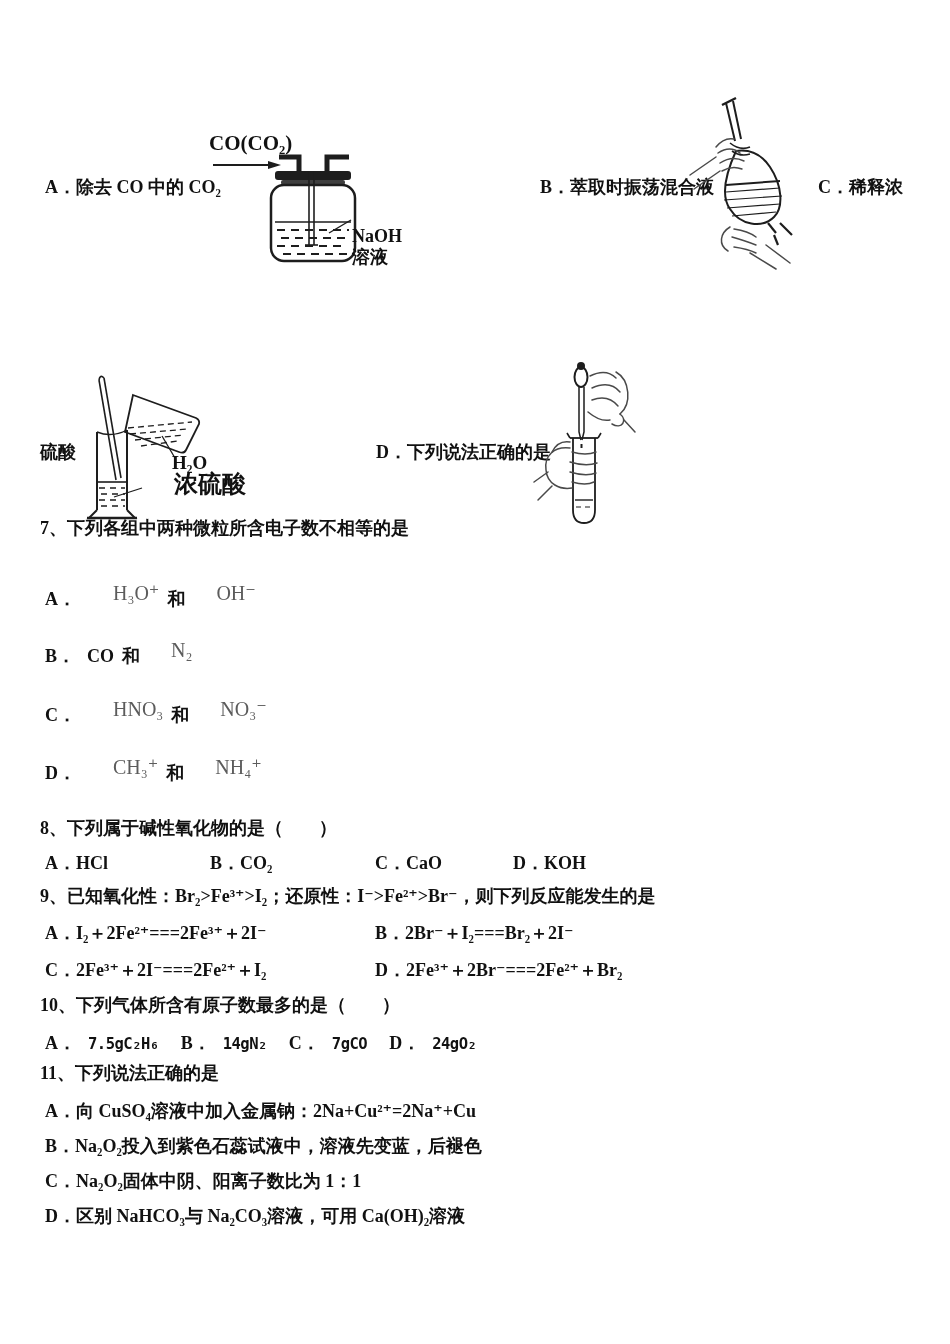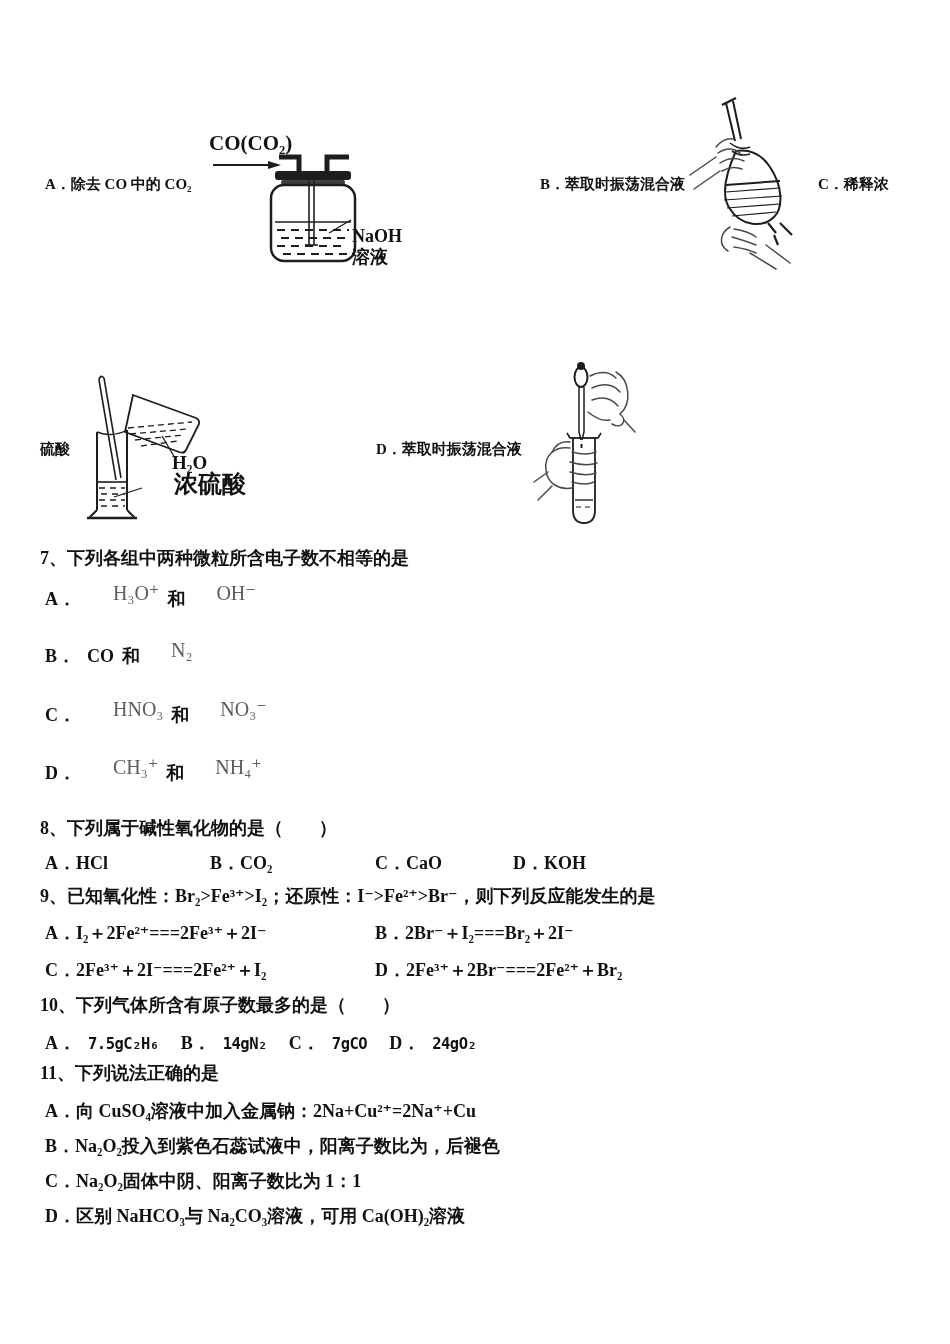--- a/index.html
+++ b/index.html
@@ -5,21 +5,21 @@
   html,body{margin:0;padding:0;}
   body{
     width:950px;height:1344px;position:relative;background:#ffffff;
     font-family:"Liberation Serif","DejaVu Serif","DejaVu Sans",serif;
     color:#111;overflow:hidden;
   }
   .abs{position:absolute;white-space:nowrap;}
   .b{font-weight:bold;}
   .stem{font-size:18px;font-weight:bold;}
   .opt{font-size:18px;font-weight:bold;}
-  .figlabel{font-size:15px;font-weight:bold;}
+  .figlabel{font-size:18px;font-weight:bold;}
   .formula{
     color:#5c5c5c;font-weight:normal;font-size:20px;
     position:relative;top:-5px;margin-left:25px;
   }
   .conj{font-weight:bold;font-size:18px;margin:0 6px 0 8px;}
   .optletter{font-weight:bold;font-size:18px;margin-right:12px;}
   .monoval{
     font-family:"DejaVu Sans Mono","Liberation Mono",monospace;
     font-size:15.5px;font-weight:bold;letter-spacing:-0.5px;
   }
@@ -28,21 +28,21 @@
   .ink{stroke:#1d1d1d;fill:none;}
   .hand{stroke:#4a4a4a;fill:none;stroke-width:1.5;stroke-linecap:round;}
 </style>
 </head>
 <body>
 
 <div class="abs figlabel" style="left:45px;top:175px;">A．除去 CO 中的 CO₂</div>
 <div class="abs figlabel" style="left:540px;top:175px;">B．萃取时振荡混合液</div>
 <div class="abs figlabel" style="left:818px;top:175px;">C．稀释浓</div>
 <div class="abs figlabel" style="left:40px;top:440px;">硫酸</div>
-<div class="abs figlabel" style="left:376px;top:440px;">D．萃取时振荡混合液</div>
+<div class="abs figlabel" style="left:376px;top:440px;">D．下列说法正确的是</div>
 
 <div class="abs b" style="left:209px;top:131px;font-size:21px;">CO(CO₂)</div>
 <svg style="left:205px;top:125px;" width="225" height="140" viewBox="0 0 225 140">
   <g>
     <line x1="8" y1="40" x2="64" y2="40" class="ink" stroke-width="2"></line>
     <polygon points="63,36 76,40 63,44" fill="#1d1d1d"></polygon>
   </g>
   <path d="M 74,32 h 20 v 16" class="ink" stroke-width="5"></path>
   <path d="M 122,48 v -16 h 22" class="ink" stroke-width="5"></path>
   <rect x="70" y="46" width="76" height="9" rx="3" fill="#1d1d1d"></rect>
@@ -166,21 +166,21 @@
     <path d="M 40,92 q 14,4 24,0"></path>
     <path d="M 38,102 q 16,5 27,1"></path>
     <path d="M 38,112 q 16,5 26,1"></path>
     <path d="M 40,122 q 14,4 22,0"></path>
     <path d="M 20,92 q 6,-12 18,-10"></path>
     <path d="M 16,112 L 2,122"></path>
     <path d="M 20,126 L 6,140"></path>
   </g>
 </svg>
 
-<div class="abs stem" style="left:40px;top:546px;"><span>7、</span><span>下列各组中两种微粒所含电子数不相等的是</span></div>
+<div class="abs stem" style="left:40px;top:516px;"><span>7、</span><span>下列各组中两种微粒所含电子数不相等的是</span></div>
 
 <div class="abs" style="left:45px;top:586px;">
   <span class="optletter">A．</span><span class="formula">H₃O⁺</span><span class="conj">和</span><span class="formula">OH⁻</span>
 </div>
 <div class="abs" style="left:45px;top:644px;">
   <span class="optletter">B．</span><span class="b" style="font-size:18px;">CO</span><span class="conj">和</span><span class="formula">N₂</span>
 </div>
 <div class="abs" style="left:45px;top:702px;">
   <span class="optletter">C．</span><span class="formula">HNO₃</span><span class="conj">和</span><span class="formula">NO₃⁻</span>
 </div>
@@ -203,15 +203,15 @@
 <div class="abs stem" style="left:40px;top:993px;"><span>10、</span><span>下列气体所含有原子数最多的是（　　）</span></div>
 <div class="abs" style="left:45px;top:1031px;">
   <span class="optletter">A．</span><span class="monoval">7.5gC₂H₆</span>
   <span class="optletter" style="margin-left:18px;">B．</span><span class="monoval">14gN₂</span>
   <span class="optletter" style="margin-left:18px;">C．</span><span class="monoval">7gCO</span>
   <span class="optletter" style="margin-left:18px;">D．</span><span class="monoval">24gO₂</span>
 </div>
 
 <div class="abs stem" style="left:40px;top:1061px;"><span>11、</span><span>下列说法正确的是</span></div>
 <div class="abs opt" style="left:45px;top:1099px;">A．向 CuSO₄溶液中加入金属钠：2Na+Cu²⁺=2Na⁺+Cu</div>
-<div class="abs opt" style="left:45px;top:1134px;">B．Na₂O₂投入到紫色石蕊试液中，阳离子数比为，后褪色</div>
+<div class="abs opt" style="left:45px;top:1134px;">B．Na₂O₂投入到紫色石蕊试液中，溶液先变蓝，后褪色</div>
 <div class="abs opt" style="left:45px;top:1169px;">C．Na₂O₂固体中阴、阳离子数比为 1：1</div>
 <div class="abs opt" style="left:45px;top:1204px;">D．区别 NaHCO₃与 Na₂CO₃溶液，可用 Ca(OH)₂溶液</div>
 
 </body></html>

